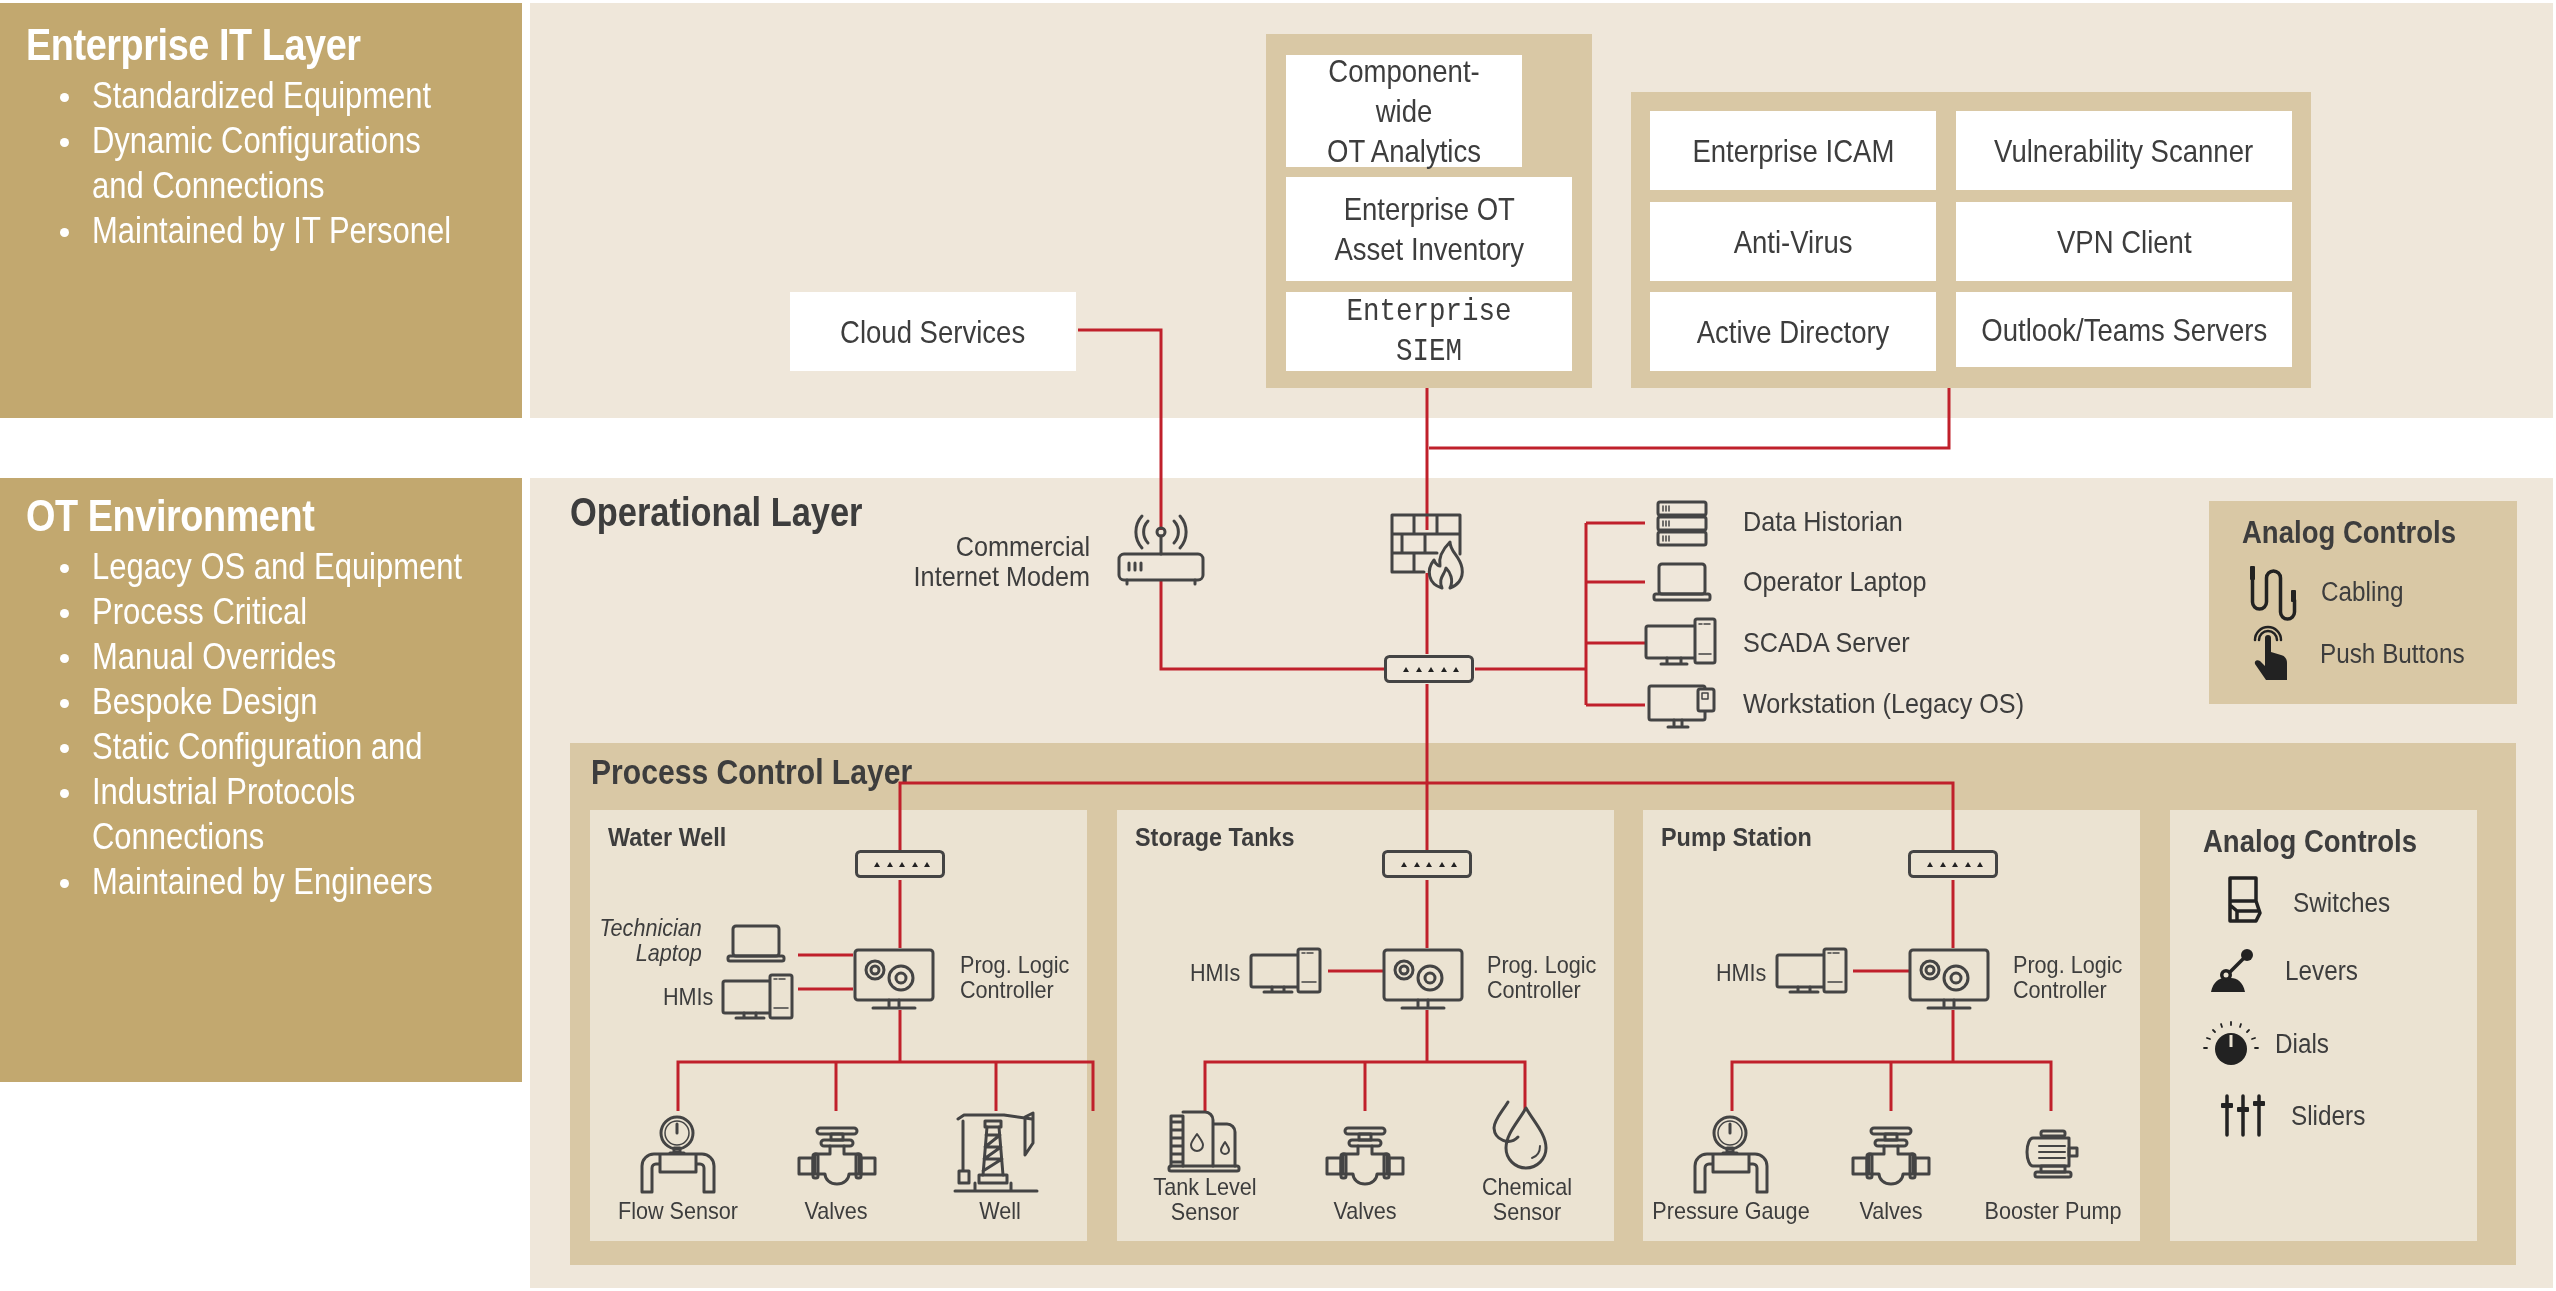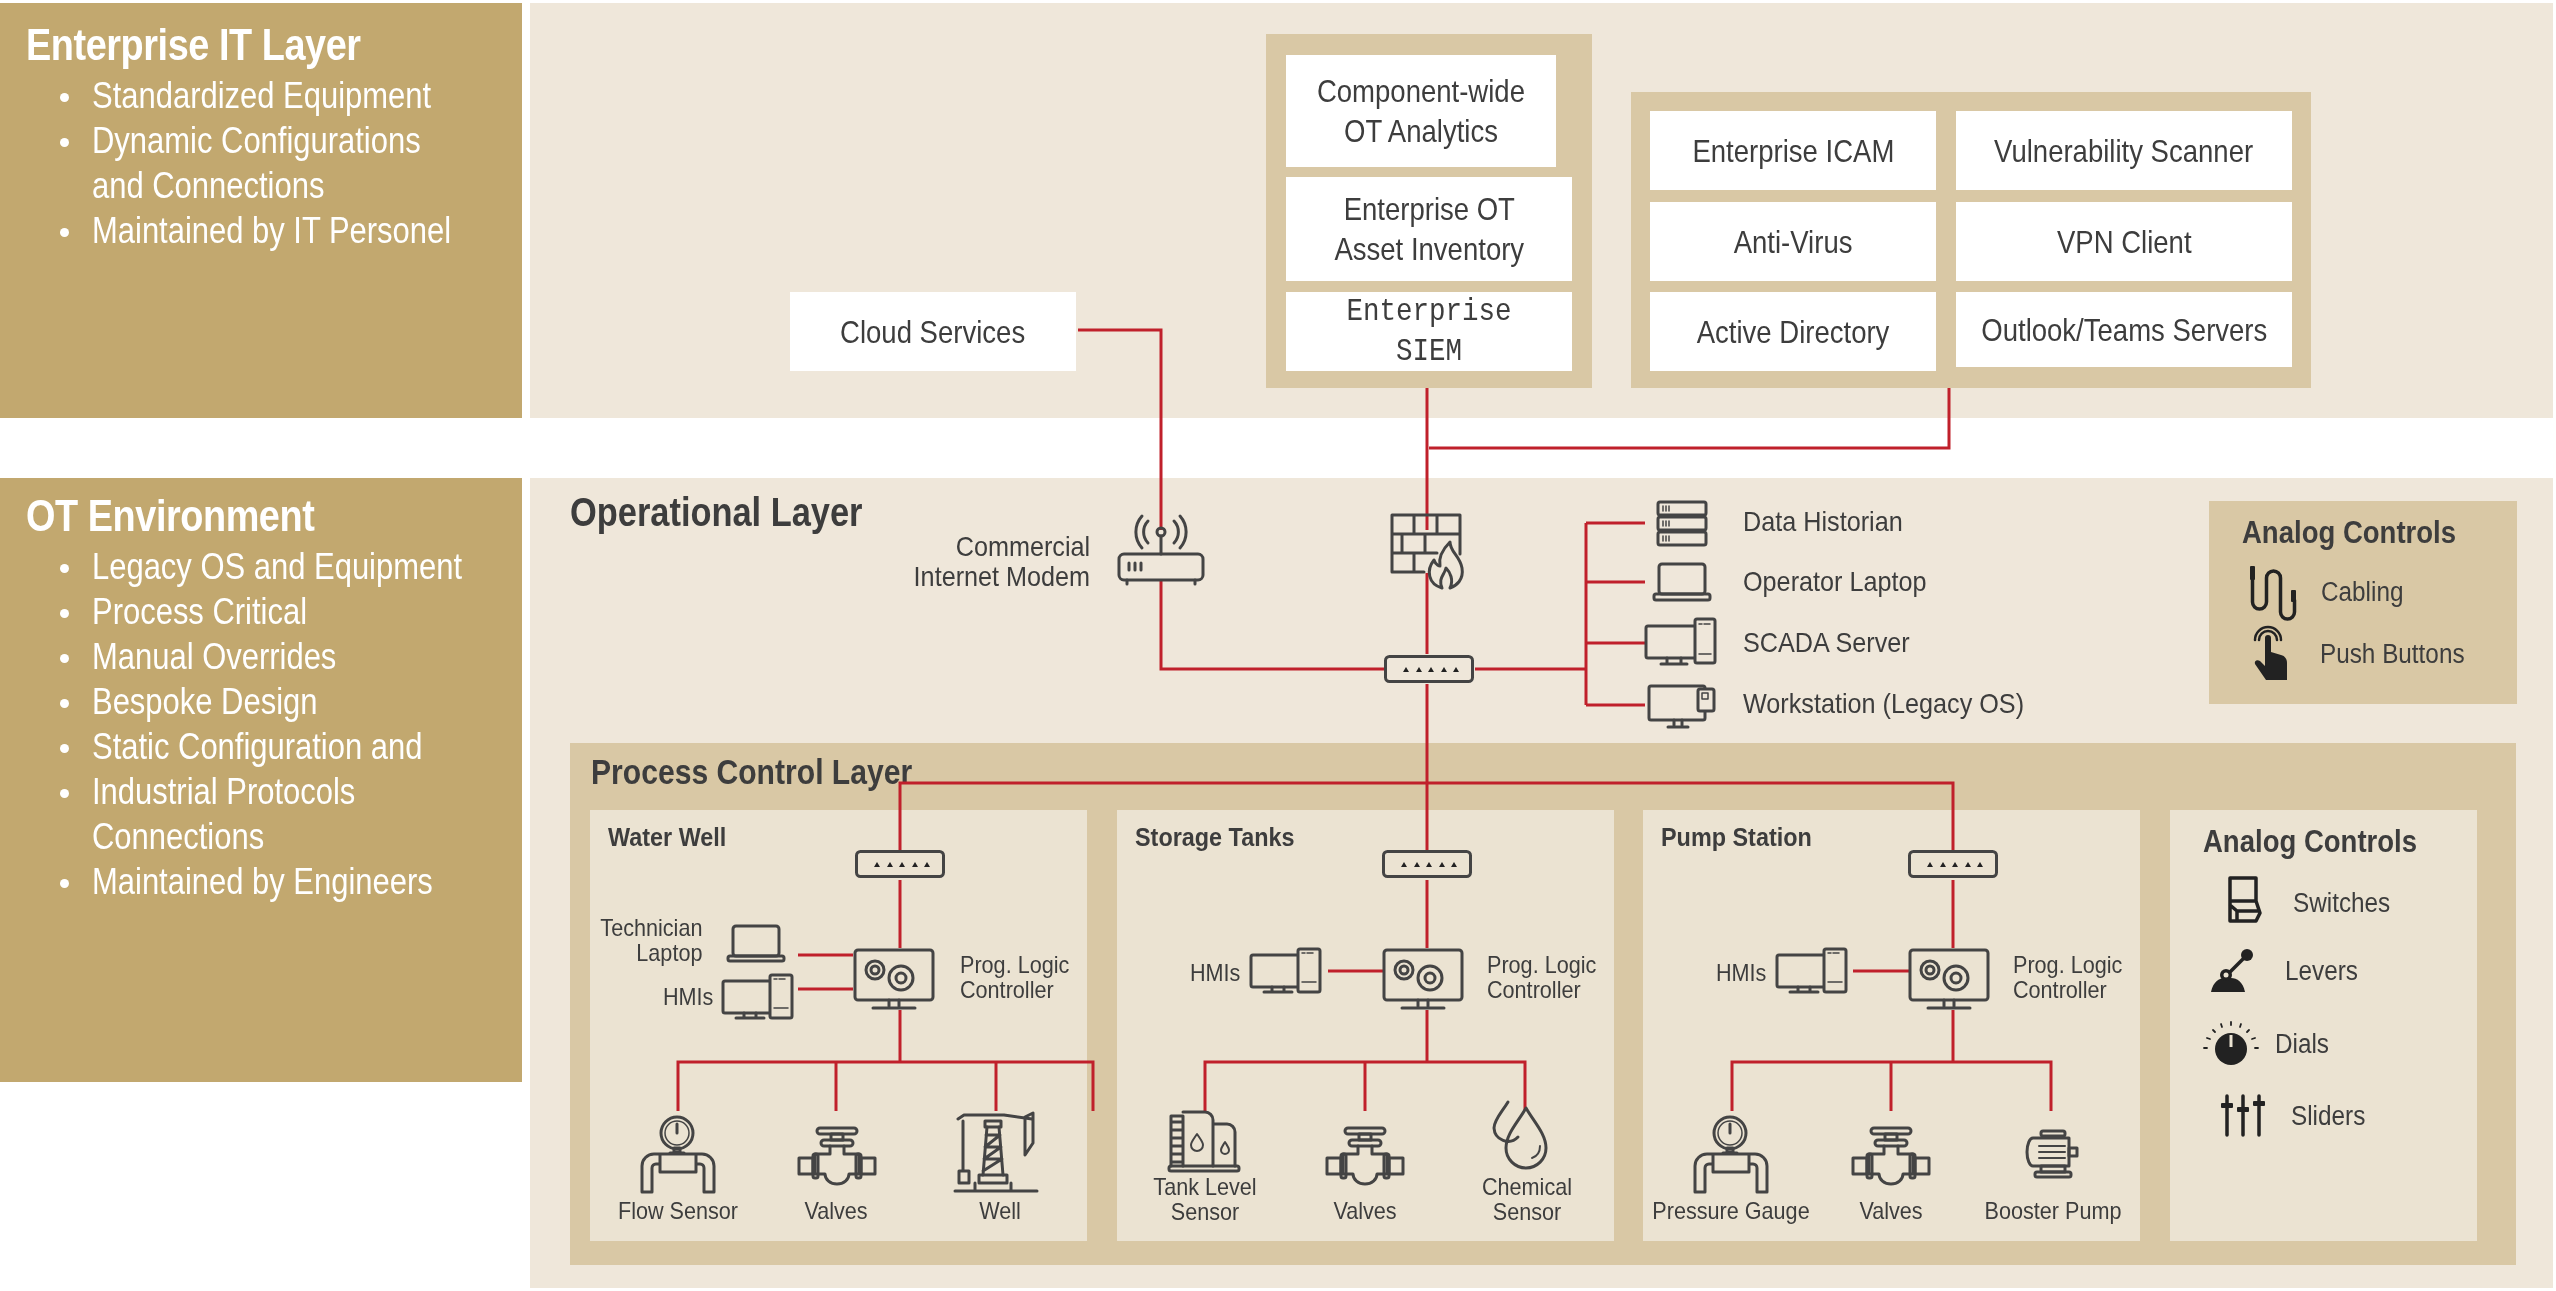--- a/index.html
+++ b/index.html
@@ -73,21 +73,21 @@
 </div>
 
 <div class="band" style="top:3px;height:415px;"></div>
 <div class="band" style="top:478px;height:810px;"></div>
 
 <div class="cell" style="left:790px;top:292px;width:286px;height:79px;">
     <span>Cloud Services</span>
   </div>
 
 <div class="groupbox" style="left:1266px;top:34px;width:326px;height:354px;"></div>
-<div class="cell" style="left:1286px;top:55px;width:270px;height:112px;">
+<div class="cell" style="left:1286px;top:55px;width:236px;height:112px;">
     <span>Component-wide
 OT Analytics</span>
   </div>
 <div class="cell" style="left:1286px;top:177px;width:286px;height:104px;">
     <span>Enterprise OT
 Asset Inventory</span>
   </div>
 <div class="cell" style="left:1286px;top:292px;width:286px;height:79px;font-family:Liberation Mono, monospace;">
     <span>Enterprise SIEM</span>
   </div>
@@ -304,21 +304,21 @@
   <rect class="s" x="2" y="2" width="78" height="50" rx="3"></rect>
     <path class="s" d="M36 52v6 M46 52v6 M20 60h42"></path>
   <circle class="s" cx="22" cy="22" r="9"></circle>
     <circle class="s" cx="22" cy="22" r="4"></circle>
   <circle class="s" cx="48" cy="30" r="12"></circle>
     <circle class="s" cx="48" cy="30" r="5"></circle>
 </svg>
 <div class="lbl" style="left:2013px;top:952px;"><span style="transform-origin:left">Prog. Logic
 Controller</span></div>
 
-<div class="lbl r" style="left:567px;top:915px;width:135px;"><span style="transform-origin:right">Technician
+<div class="lbl r" style="left:567px;top:915px;width:135px;font-style:italic;"><span style="transform-origin:right">Technician
 Laptop</span></div>
 <svg class="icon" style="left:727px;top:925px;" width="60" height="38" viewBox="0 0 60 38">
   <rect class="s" x="6" y="1" width="46" height="30" rx="3"></rect>
     <rect class="s" x="1" y="31" width="56" height="5" rx="2"></rect>
 </svg>
 <div class="lbl" style="left:663px;top:984px;"><span style="transform-origin:left">HMIs</span></div>
 <svg class="icon" style="left:722px;top:974px;" width="72" height="46" viewBox="0 0 72 46">
   <rect class="s" x="1" y="7" width="54" height="32" rx="2"></rect>
     <path class="s" d="M22 39v4 M34 39v4 M14 44h28"></path>
   <rect class="s" x="48" y="1" width="22" height="43" rx="2" style="fill:#ebe3d2"></rect>

